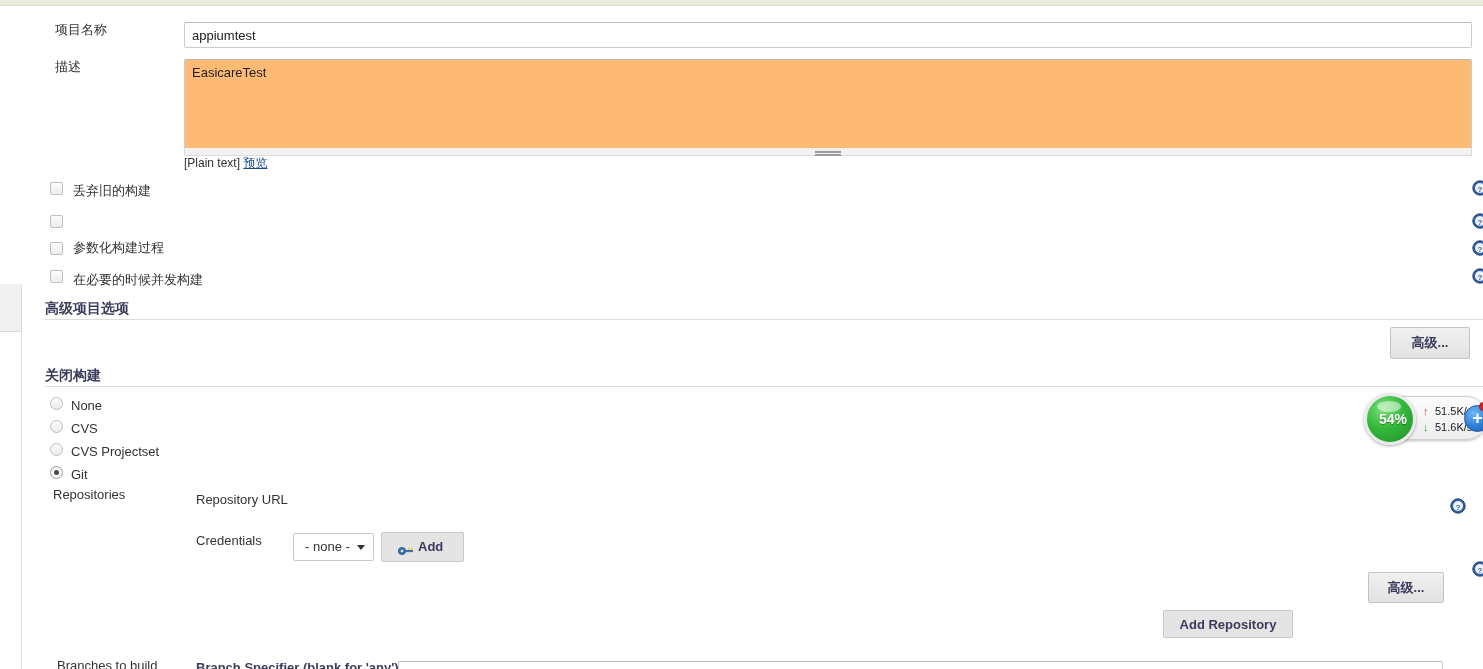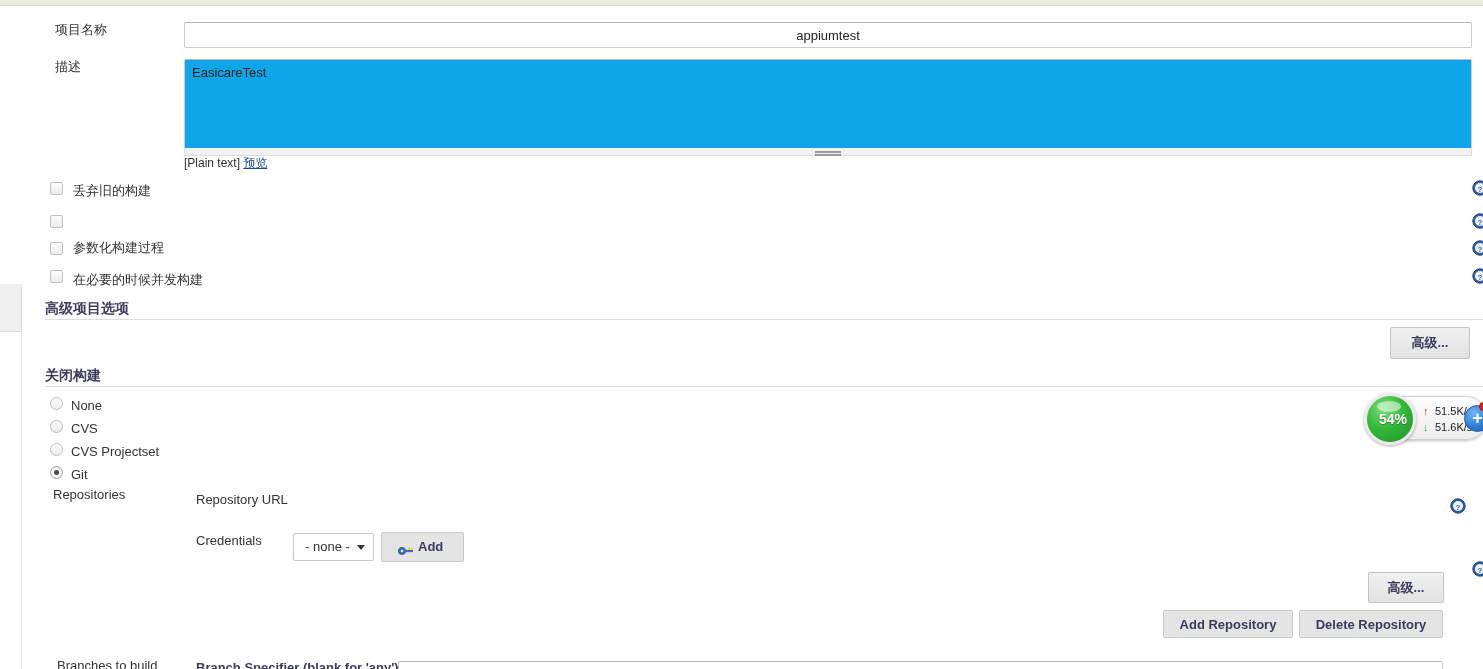--- a/index.html
+++ b/index.html
@@ -48,26 +48,25 @@
     border: 1px solid #ccc;
     border-top-color: #b9b9b9;
     border-radius: 2px;
     font-family: "Liberation Sans", sans-serif;
     font-size: 13px;
     color: #222;
     padding: 0 7px;
     line-height: 24px;
     height: 26px;
     outline: none;
-    text-align: center;
   }
 
   textarea.tarea {
     position: absolute;
-    background: #0ea5e9;
+    background: #fdba74;
     border: 1px solid #ccc;
     border-top-color: #b9b9b9;
     border-radius: 2px;
     font-family: "Liberation Sans", sans-serif;
     font-size: 13px;
     color: #222;
     padding: 5px 7px;
     resize: none;
     outline: none;
     overflow: hidden;
@@ -327,21 +326,20 @@
   <button class="btn" style="left:1368px; top:572px; width:76px; height:31px;">高级...</button>
   <div class="help" style="left:1472px; top:561px;">
     <svg width="16" height="16" viewBox="0 0 16 16">
       <circle cx="8" cy="8" r="7.2" fill="#2f5fa8" stroke="#214478" stroke-width="1"></circle>
       <circle cx="8" cy="8" r="5" fill="#eef3fa"></circle>
       <text x="8" y="11.6" font-size="8" font-family="Liberation Sans, sans-serif" font-weight="bold" fill="#2f5fa8" text-anchor="middle">?</text>
     </svg>
   </div>
 
   <button class="btn plainbtn" style="left:1163px; top:610px; width:130px; height:28px;">Add Repository</button>
-  <button class="btn plainbtn" style="left:1299px; top:610px; width:144px; height:28px;">Delete Repository</button>
 
   <div class="lbl" style="left:57px; top:658px;">Branches to build</div>
   <div class="lbl" style="left:196px; top:660px; font-weight:bold; color:#3b3b5c;">Branch Specifier (blank for 'any')</div>
   <div class="tinput" style="left:398px; top:661px; width:1045px; height:26px;"></div>
 
   <div class="help" style="left:1472px; top:180px;">
     <svg width="16" height="16" viewBox="0 0 16 16">
       <circle cx="8" cy="8" r="7.2" fill="#2f5fa8" stroke="#214478" stroke-width="1"></circle>
       <circle cx="8" cy="8" r="5" fill="#eef3fa"></circle>
       <text x="8" y="11.6" font-size="8" font-family="Liberation Sans, sans-serif" font-weight="bold" fill="#2f5fa8" text-anchor="middle">?</text>

